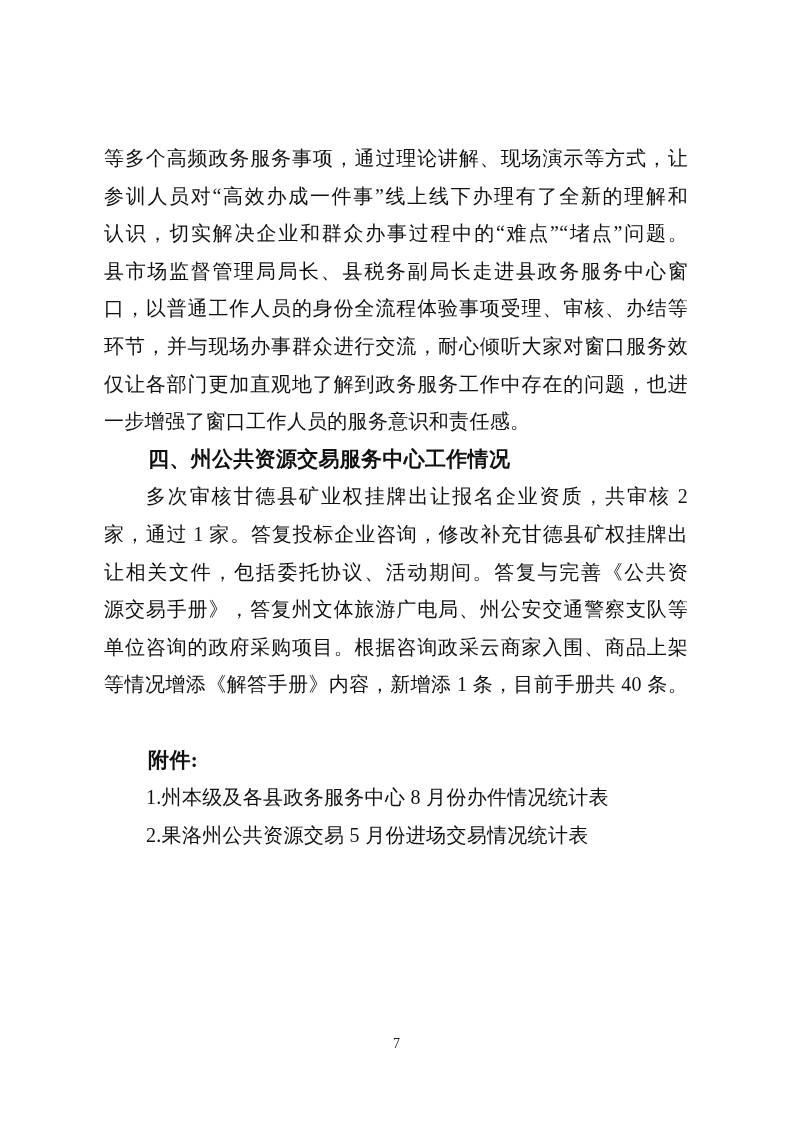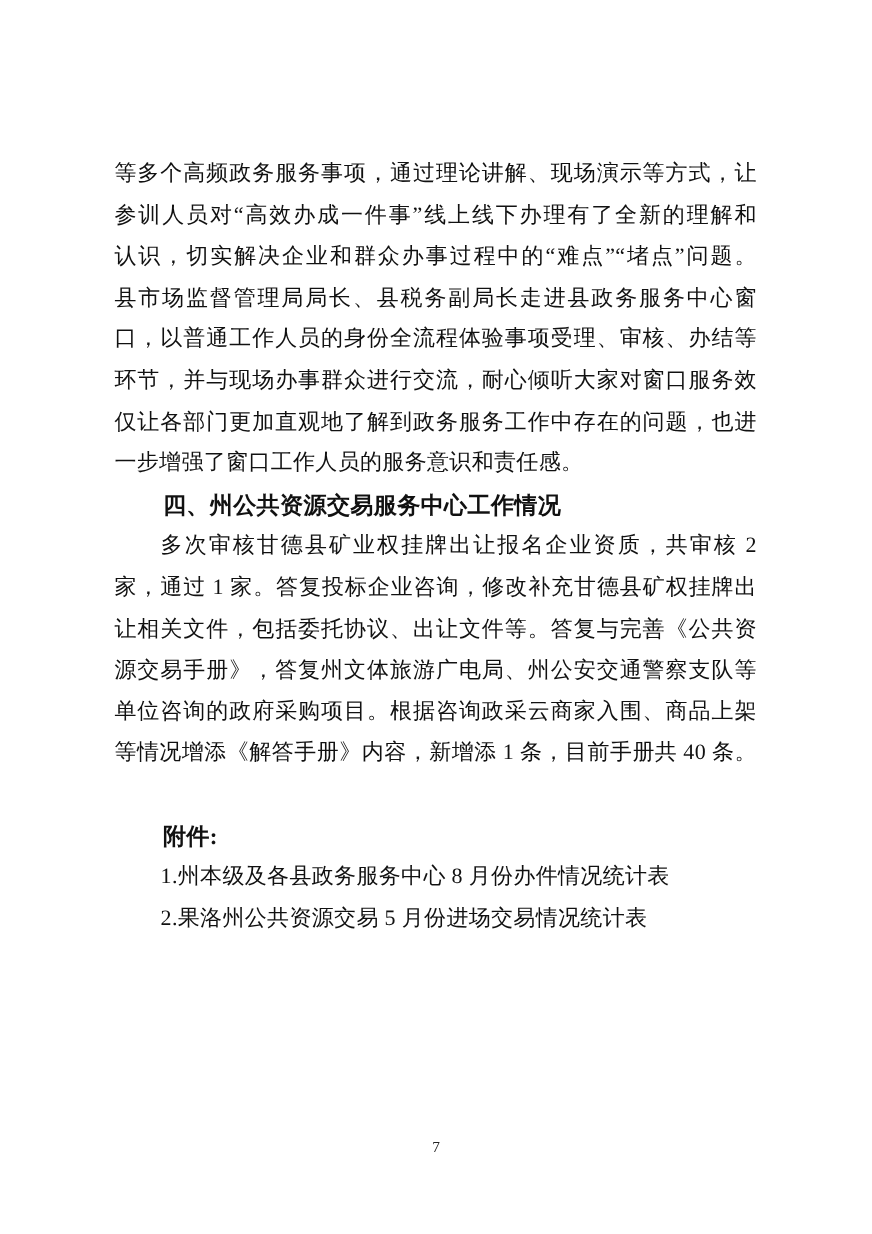--- a/index.html
+++ b/index.html
@@ -32,21 +32,20 @@
     line-height: 37.6px;
     font-size: 20px;
     letter-spacing: 0.3px;
     text-align: justify;
     text-align-last: justify;
     white-space: nowrap;
   }
   .line.short {
     text-align: center;
     text-align-last: left;
-    font-family: Liberation Mono, monospace;
   }
   .indent { text-indent: 2.1em; }
   .heading {
     font-family: Liberation Serif, serif;
     font-weight: bold;
     font-size: 21px;
     text-align: left;
     text-align-last: left;
   }
   .bold { font-weight: bold; }
@@ -84,21 +83,21 @@
     <div class="line">县市场监督管理局局长、县税务副局长走进县政务服务中心窗</div>
     <div class="line">口，以普通工作人员的身份全流程体验事项受理、审核、办结等</div>
     <div class="line">环节，并与现场办事群众进行交流，耐心倾听大家对窗口服务效</div>
     <div class="line">仅让各部门更加直观地了解到政务服务工作中存在的问题，也进</div>
     <div class="line short">一步增强了窗口工作人员的服务意识和责任感。</div>
 
     <div class="line heading indent">四、州公共资源交易服务中心工作情况</div>
 
     <div class="line indent">多次审核甘德县矿业权挂牌出让报名企业资质，共审核 2</div>
     <div class="line">家，通过 1 家。答复投标企业咨询，修改补充甘德县矿权挂牌出</div>
-    <div class="line">让相关文件，包括委托协议、出让文件等。答复与完善《公共资</div>
+    <div class="line">让相关文件，包括委托协议、活动期间。答复与完善《公共资</div>
     <div class="line">源交易手册》，答复州文体旅游广电局、州公安交通警察支队等</div>
     <div class="line">单位咨询的政府采购项目。根据咨询政采云商家入围、商品上架</div>
     <div class="line">等情况增添《解答手册》内容，新增添 1 条，目前手册共 40 条。</div>
 
     <div class="spacer"></div>
 
     <div class="line attach-label indent">附件:</div>
     <div class="line attach-item indent">1.州本级及各县政务服务中心 8 月份办件情况统计表</div>
     <div class="line attach-item indent">2.果洛州公共资源交易 5 月份进场交易情况统计表</div>
 

